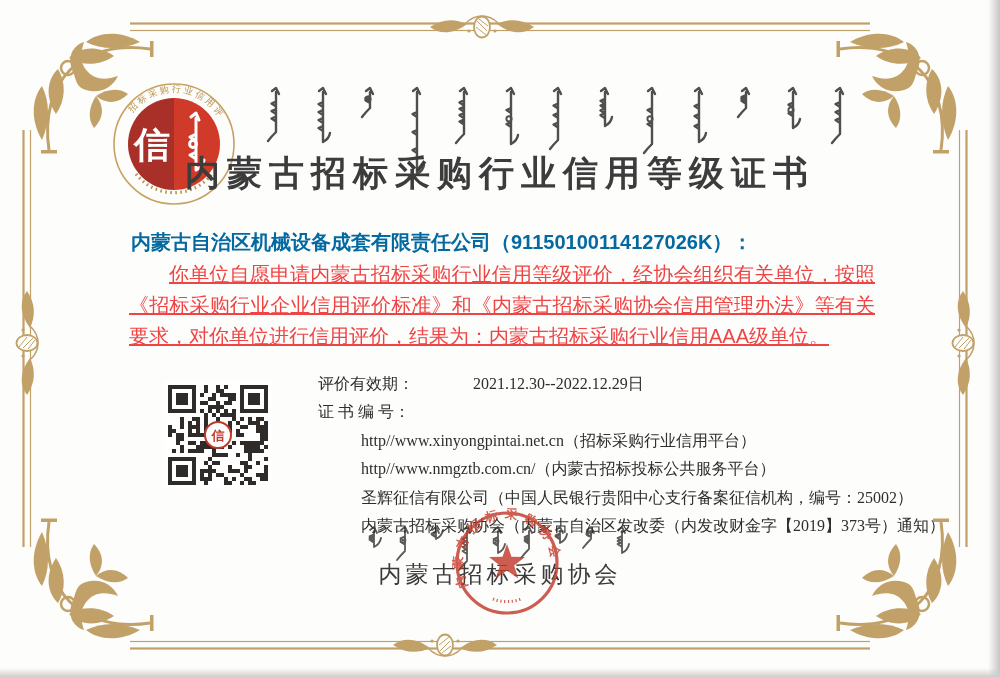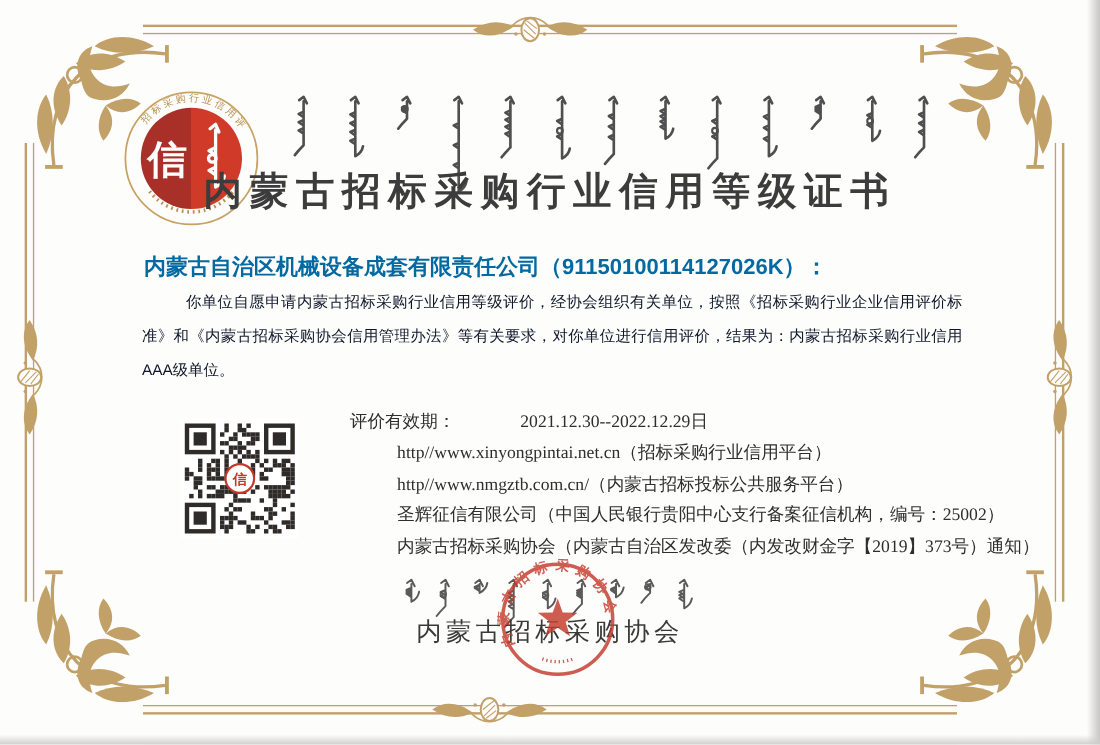--- a/index.html
+++ b/index.html
@@ -16,22 +16,22 @@
     font-size:35px;font-weight:bold;letter-spacing:7px;color:#3c3c3c;
   }
   .company{
     position:absolute;left:131px;top:229px;
     font-family:"Liberation Sans","DejaVu Sans",sans-serif;
     font-size:20px;font-weight:bold;color:#0369a1;white-space:nowrap;
   }
   .paragraph{
     position:absolute;left:129px;top:259px;width:746px;
     font-family:"Liberation Sans","DejaVu Sans",sans-serif;
-    font-size:14px;line-height:31px;color:#0f172a;
-    text-align:justify;text-indent:40px;
+    font-size:20px;line-height:31px;color:#ef4444;
+    text-align:justify;text-indent:40px;text-decoration:underline;
   }
   .details{
     position:absolute;left:318px;top:370px;width:600px;
     font-size:16px;color:#2e2e2e;
   }
   .drow{display:flex;align-items:center;}
   .dlabel{flex:0 0 112px;line-height:28.4px;white-space:nowrap;}
   .dvals{line-height:28.4px;margin-left:43px;}
   .dvals div{white-space:nowrap;}
   .footer-issuer{
@@ -419,20 +419,21 @@
     </svg>
 
   <div class="details">
     <div class="drow">
       <span class="dlabel">评价有效期：</span>
       <div class="dvals">
           <div>2021.12.30--2022.12.29日</div>
         </div>
     </div>
     <div class="drow">
+      <span class="dlabel">证 书 编 号：</span>
     </div>
     <div class="drow">
       <div class="dvals">
         <div>http//www.xinyongpintai.net.cn（招标采购行业信用平台）</div>
         <div>http//www.nmgztb.com.cn/（内蒙古招标投标公共服务平台）</div>
       </div>
     </div>
     <div class="drow">
       <div class="dvals">
         <div>圣辉征信有限公司（中国人民银行贵阳中心支行备案征信机构，编号：25002）</div>

